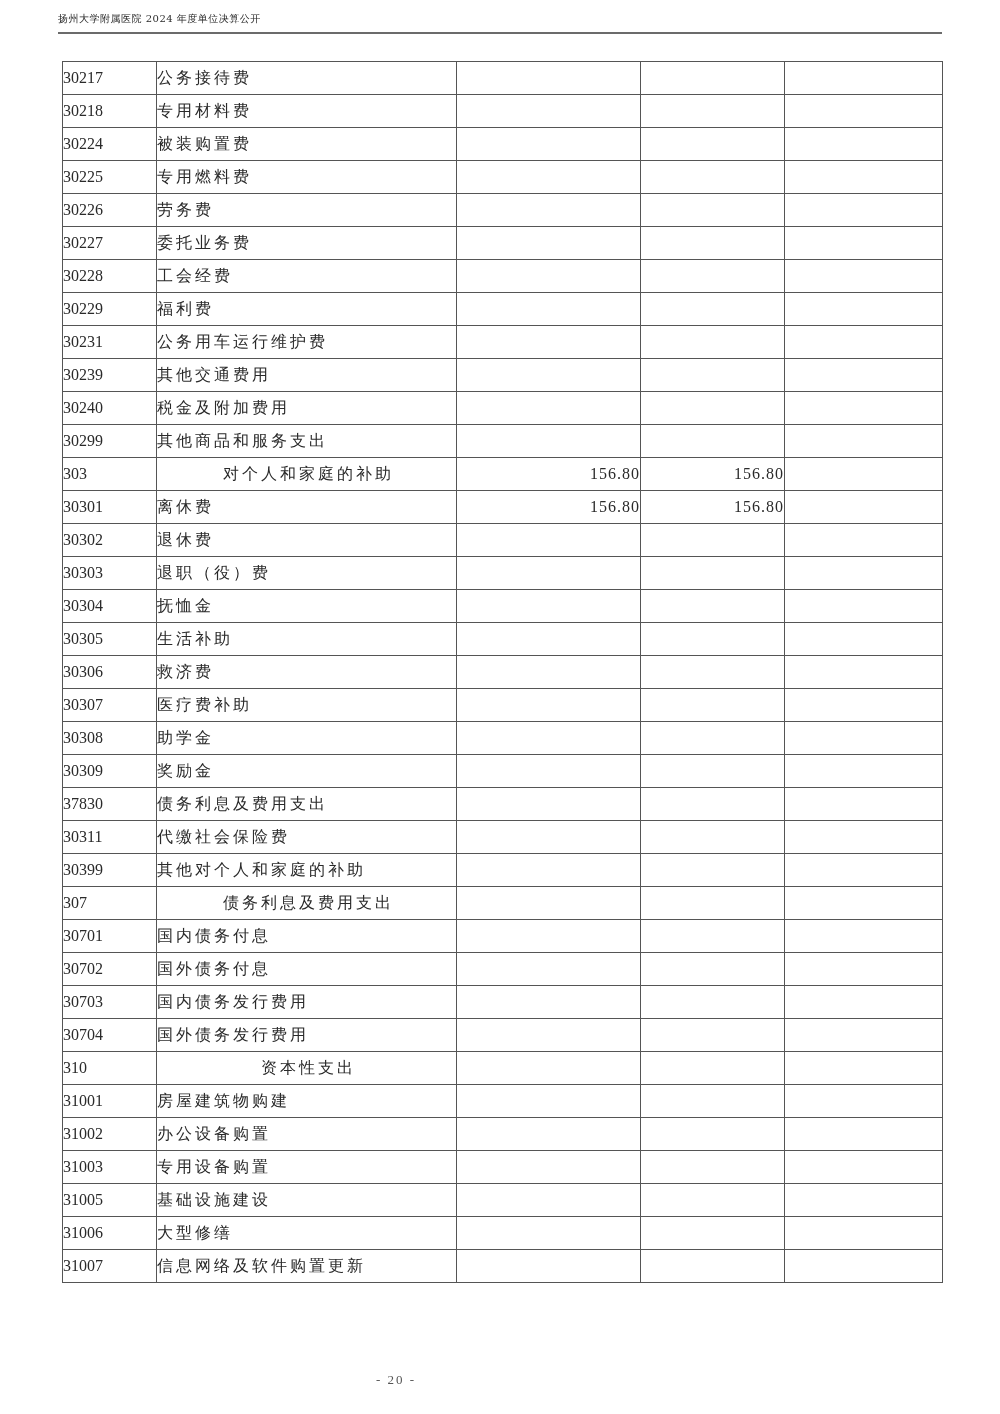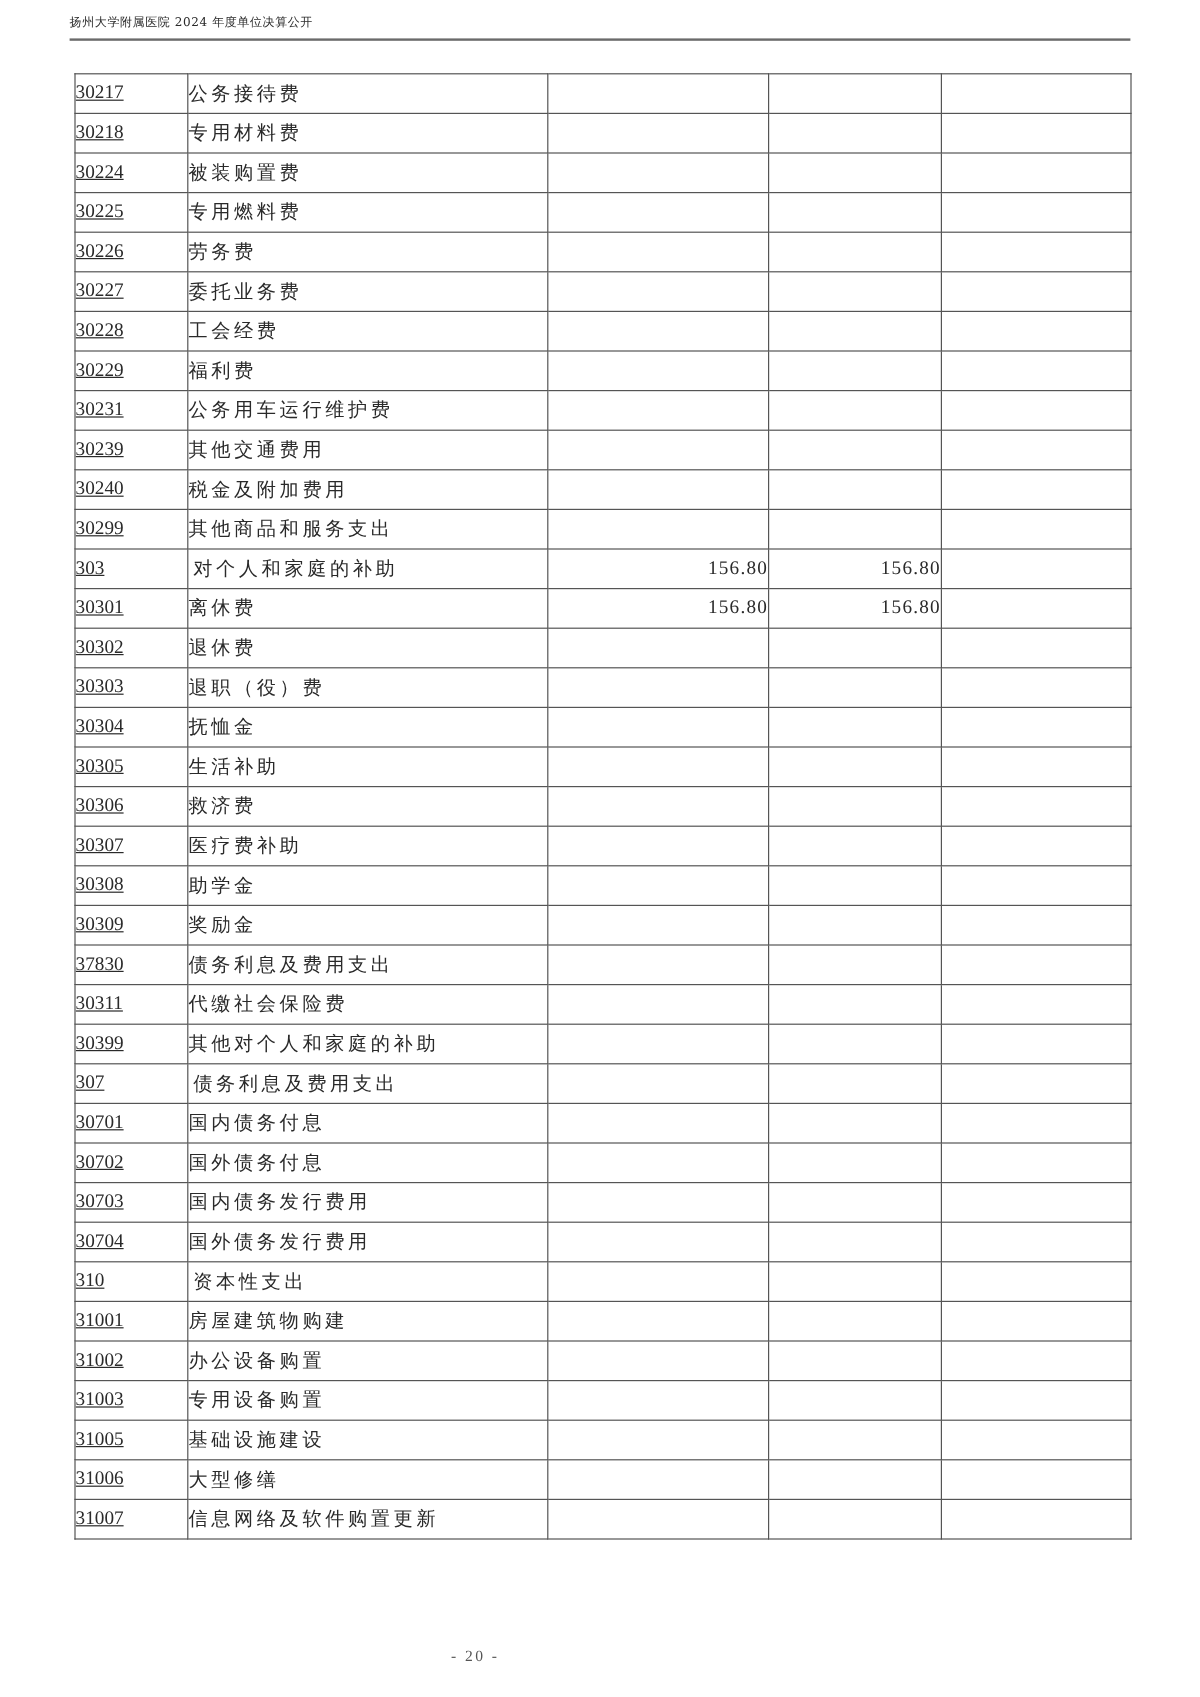--- a/index.html
+++ b/index.html
@@ -27,23 +27,23 @@
     font-size: 16px;
     vertical-align: middle;
     white-space: nowrap;
     overflow: hidden;
   }
   col.c-code { width: 94px; }
   col.c-name { width: 300px; }
   col.c-v1 { width: 184px; }
   col.c-v2 { width: 144px; }
   col.c-v3 { width: 158px; }
-  td.code { padding-left: 4px; font-family: "Liberation Serif", "DejaVu Serif", serif; font-size: 17px; text-decoration: underline; }
+  td.code { padding-left: 4px; font-family: "Liberation Serif", "DejaVu Serif", serif; font-size: 17px; }
   td.name { padding-left: 24px; letter-spacing: 3px; }
-  tr.group td.name { padding-left: 4px; }
+  tr.group td.name { padding-left: 4px; text-align: center; }
   td.num { text-align: right; padding-right: 5px; font-family: "Liberation Serif", "DejaVu Serif", serif; font-size: 17px; letter-spacing: 1px; }
   .footer {
     position: absolute; top: 1372px; left: 0; width: 792px;
     text-align: center; font-size: 13px; color: #555;
     font-family: "Liberation Serif", serif; letter-spacing: 2px;
   }
 </style>
 </head>
 <body>
 

